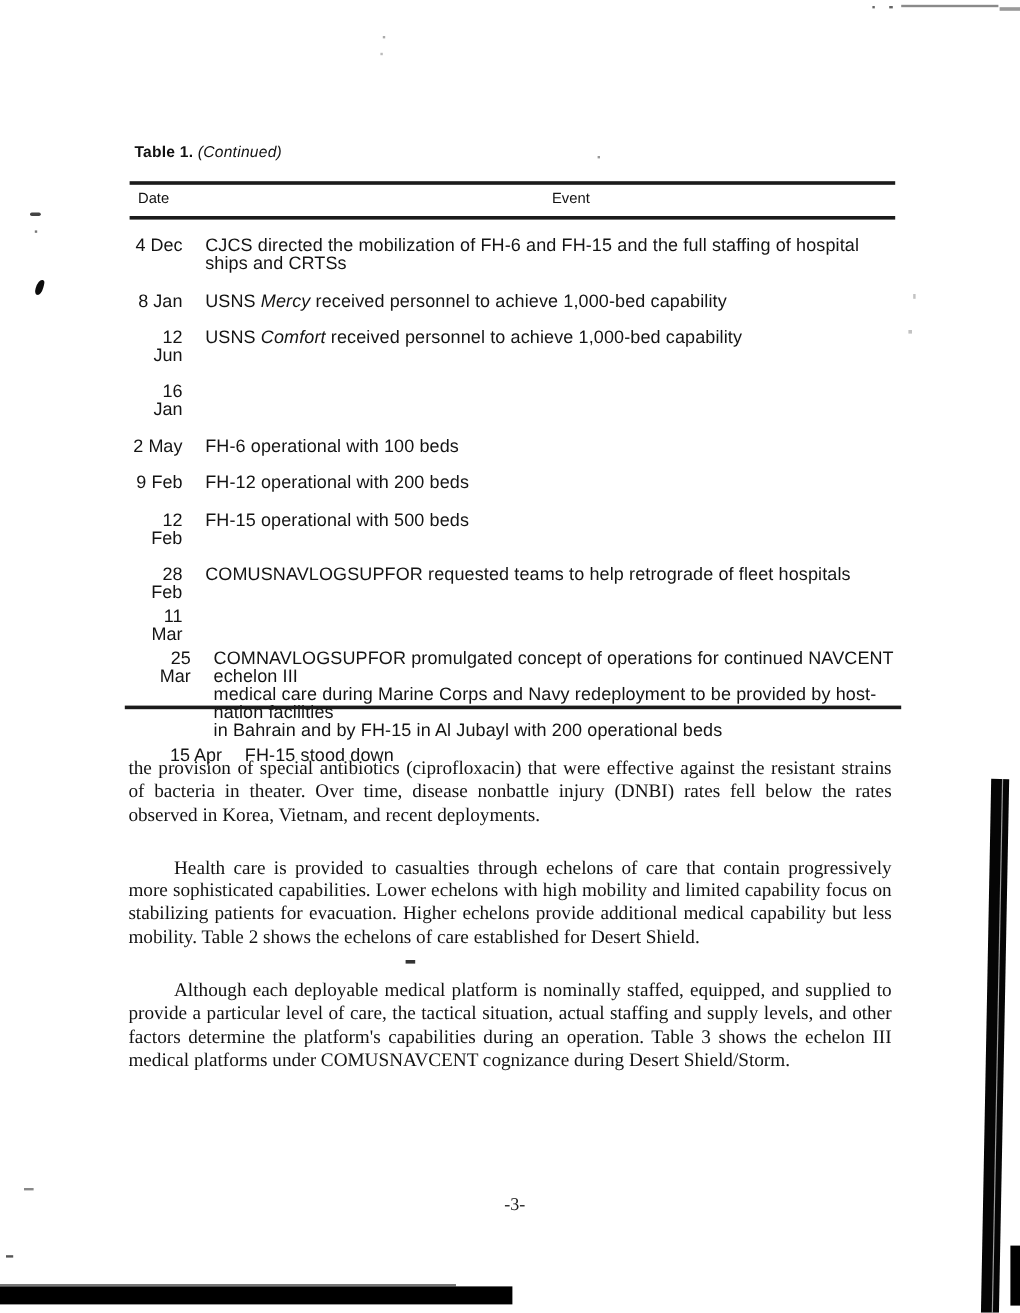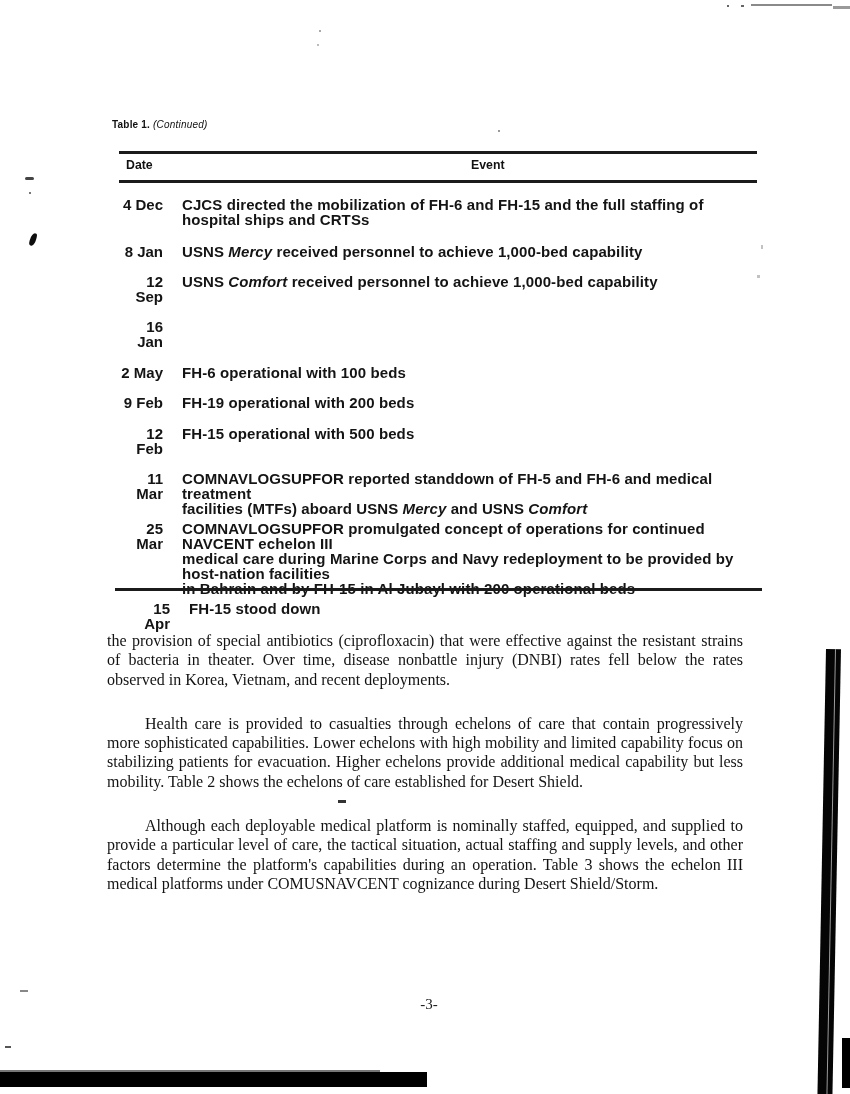--- a/index.html
+++ b/index.html
@@ -1,25 +1,25 @@
 <!DOCTYPE html>
 <html><head>
 <meta charset="utf-8">
 <style>
   html,body{margin:0;padding:0;background:#ffffff;}
   .page{position:relative;width:850px;height:1094px;background:#ffffff;overflow:hidden;
         font-family:"Liberation Sans",sans-serif;color:#111;}
 
   
-  .caption{position:absolute;left:112px;top:119px;font-size:10px;letter-spacing:.2px;}
+  .caption{position:absolute;left:112px;top:119px;font-size:13px;letter-spacing:.2px;}
   .caption .b{font-weight:bold;}
   .caption .i{font-style:italic;}
 
   
-  .table{position:absolute;left:119px;top:151px;width:638px;height:444px;font-weight:bold;}
+  .table{position:absolute;left:108px;top:151px;width:638px;height:444px;}
   .rule{position:absolute;left:0;width:638px;height:3px;background:#1b1b1b;}
   .r-top{top:0;}
   .r-mid{top:29px;}
   .r-bot{top:437px;left:-4px;width:647px;}
   .thead{position:absolute;top:7px;left:0;width:100%;font-size:12.3px;}
   .th-date{position:absolute;left:7px;top:0;}
   .th-event{position:absolute;left:352px;top:0;}
   .tbody{position:absolute;top:46px;left:0;width:100%;}
   .trow{display:flex;font-size:15px;line-height:15px;margin-bottom:15px;color:#141414;}
   .trow:nth-child(1){margin-bottom:17px;}
@@ -87,41 +87,44 @@
     <div class="tbody">
         <div class="trow">
           <div class="tdate">4 Dec</div>
           <div class="tevent"><span>CJCS directed the mobilization of FH-6 and FH-15 and the full staffing of hospital ships and CRTSs</span></div>
         </div>
         <div class="trow">
           <div class="tdate">8 Jan</div>
           <div class="tevent"><span>USNS </span><span class="i">Mercy</span><span> received personnel to achieve 1,000-bed capability</span></div>
         </div>
         <div class="trow">
-          <div class="tdate">12 Sep</div>
+          <div class="tdate">12 Jun</div>
           <div class="tevent"><span>USNS </span><span class="i">Comfort</span><span> received personnel to achieve 1,000-bed capability</span></div>
         </div>
         <div class="trow">
           <div class="tdate">16 Jan</div>
         </div>
         <div class="trow">
           <div class="tdate">2 May</div>
           <div class="tevent"><span>FH-6 operational with 100 beds</span></div>
         </div>
         <div class="trow">
           <div class="tdate">9 Feb</div>
-          <div class="tevent"><span>FH-19 operational with 200 beds</span></div>
+          <div class="tevent"><span>FH-12 operational with 200 beds</span></div>
         </div>
         <div class="trow">
           <div class="tdate">12 Feb</div>
           <div class="tevent"><span>FH-15 operational with 500 beds</span></div>
         </div>
         <div class="trow">
+          <div class="tdate">28 Feb</div>
+          <div class="tevent"><span>COMUSNAVLOGSUPFOR requested teams to help retrograde of fleet hospitals</span></div>
+        </div>
+        <div class="trow">
           <div class="tdate">11 Mar</div>
-          <div class="tevent"><span>COMNAVLOGSUPFOR reported standdown of FH-5 and FH-6 and medical treatment</span><br><span>facilities (MTFs) aboard USNS </span><span class="i">Mercy</span><span> and USNS </span><span class="i">Comfort</span></div>
         </div>
         <div class="trow">
           <div class="tdate">25 Mar</div>
           <div class="tevent"><span>COMNAVLOGSUPFOR promulgated concept of operations for continued NAVCENT echelon III</span><br><span>medical care during Marine Corps and Navy redeployment to be provided by host-nation facilities</span><br><span>in Bahrain and by FH-15 in Al Jubayl with 200 operational beds</span></div>
         </div>
         <div class="trow">
           <div class="tdate">15 Apr</div>
           <div class="tevent"><span>FH-15 stood down</span></div>
         </div>
       </div>

